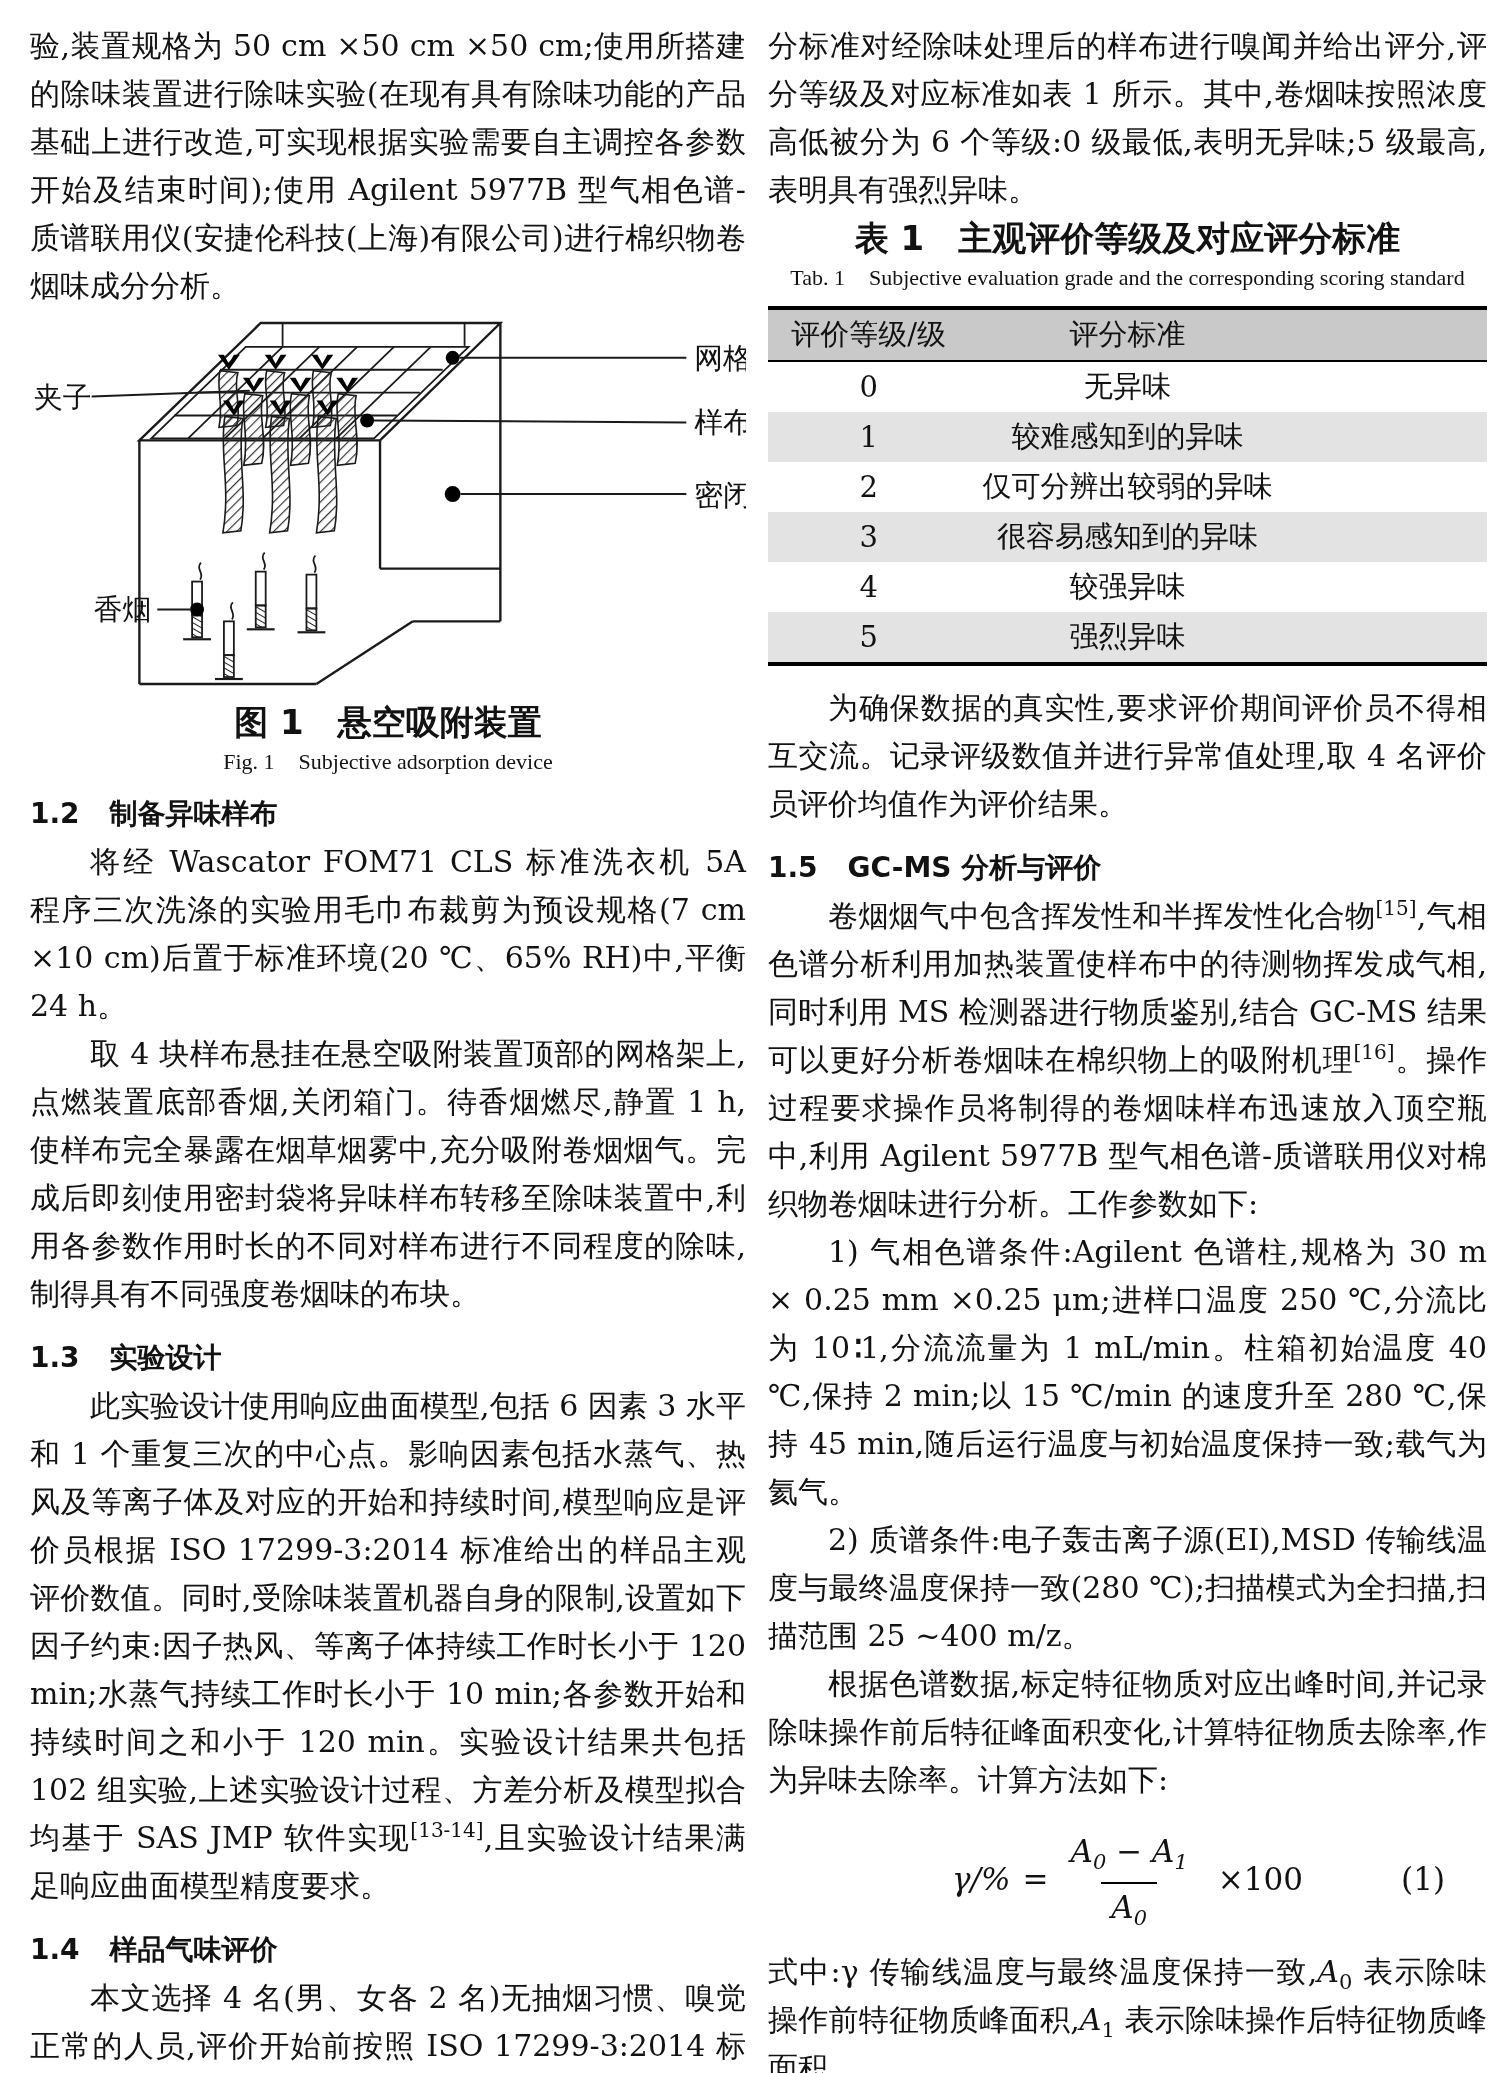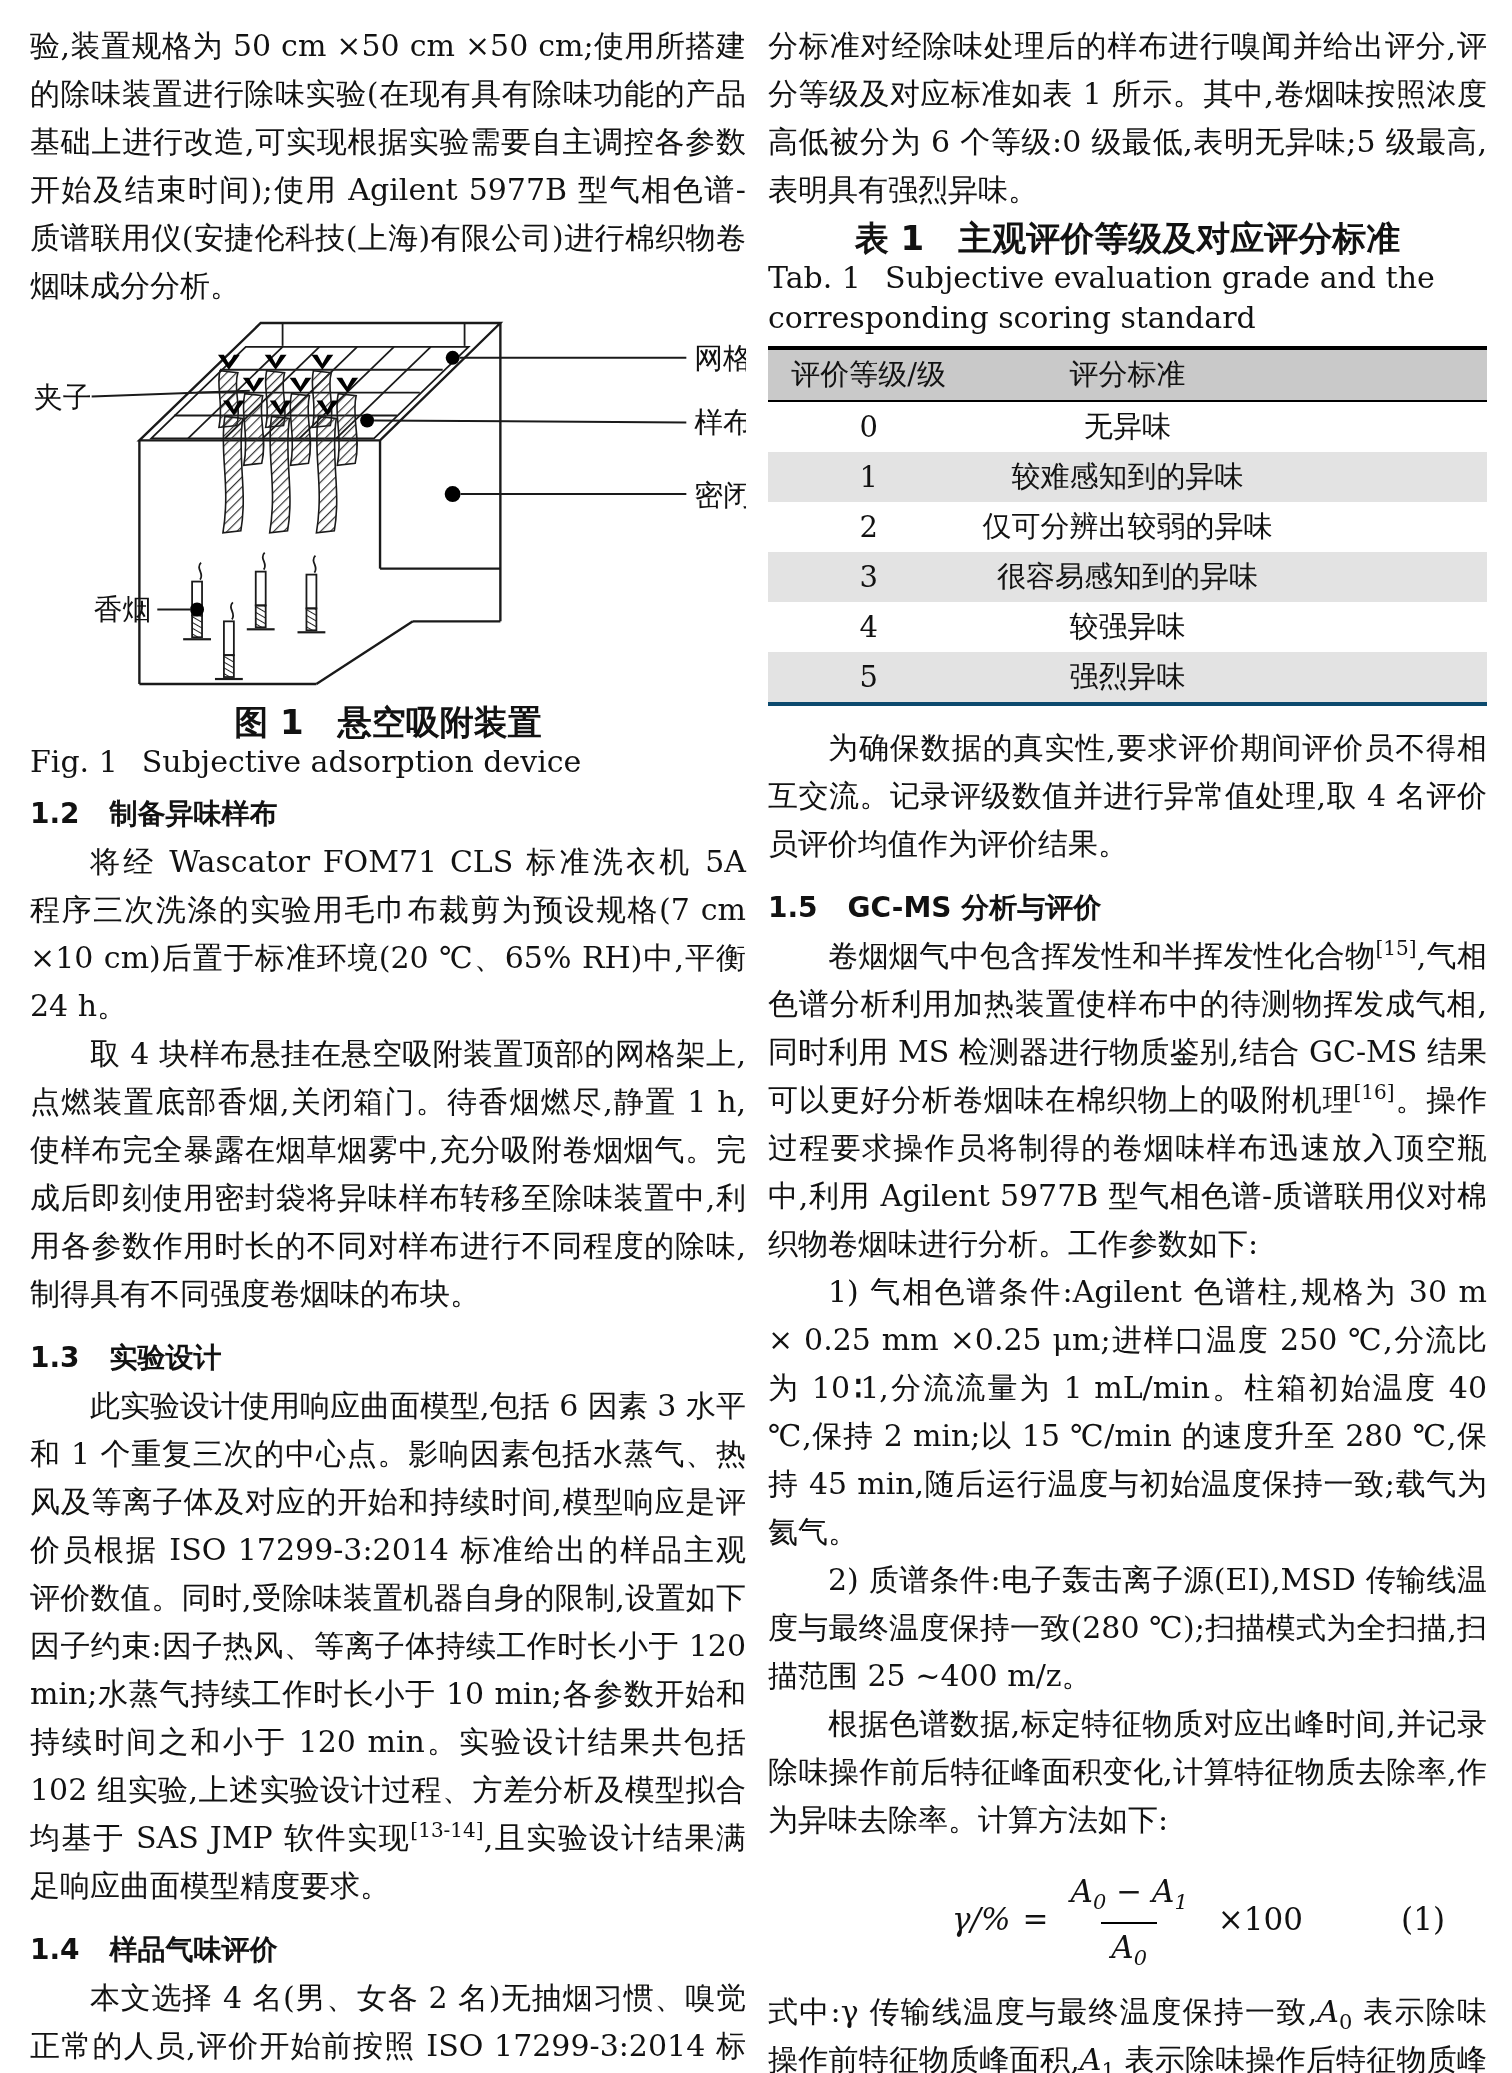--- a/index.html
+++ b/index.html
@@ -16,29 +16,29 @@
   .heading{
     font-family:"DejaVu Sans","Liberation Sans",sans-serif;
     font-weight:bold;font-size:28px;line-height:48px;margin:16px 0 0 0;
   }
   .heading .hnum{margin-right:30px;}
   .heading.first{margin-top:8px;}
   .cap-cn{
     font-family:"DejaVu Sans","Liberation Sans",sans-serif;
     font-weight:bold;font-size:34px;line-height:40px;text-align:center;margin:0;
   }
-  .cap-en{font-size:30px;line-height:40px;margin:0;}
+  .cap-en{font-size:22px;line-height:40px;text-align:center;margin:0;font-family:Liberation Serif, serif;}
   .cap-en .fig-no{margin-right:24px;}
   sup.ref{font-size:20px;vertical-align:super;line-height:0;}
   .var{font-style:italic;}
   sub.sb{font-size:21px;vertical-align:sub;line-height:0;}
   
   table#grade-table{
     width:100%;border-collapse:collapse;margin-top:8px;
-    border-top:4px solid #000;border-bottom:4px solid #0c4a6e;
+    border-top:4px solid #000;border-bottom:4px solid #000000;
     font-size:29px;
   }
   #grade-table thead tr{background:#c9c9c9;border-bottom:2px solid #000;}
   #grade-table th{font-weight:normal;}
   #grade-table th,#grade-table td{height:50px;text-align:center;padding:0;}
   #grade-table tbody tr:nth-child(even){background:#e3e3e3;}
   
   .eq-row{
     position:relative;display:flex;align-items:center;justify-content:center;
     margin:16px 0 10px 0;font-size:31px;min-height:118px;

